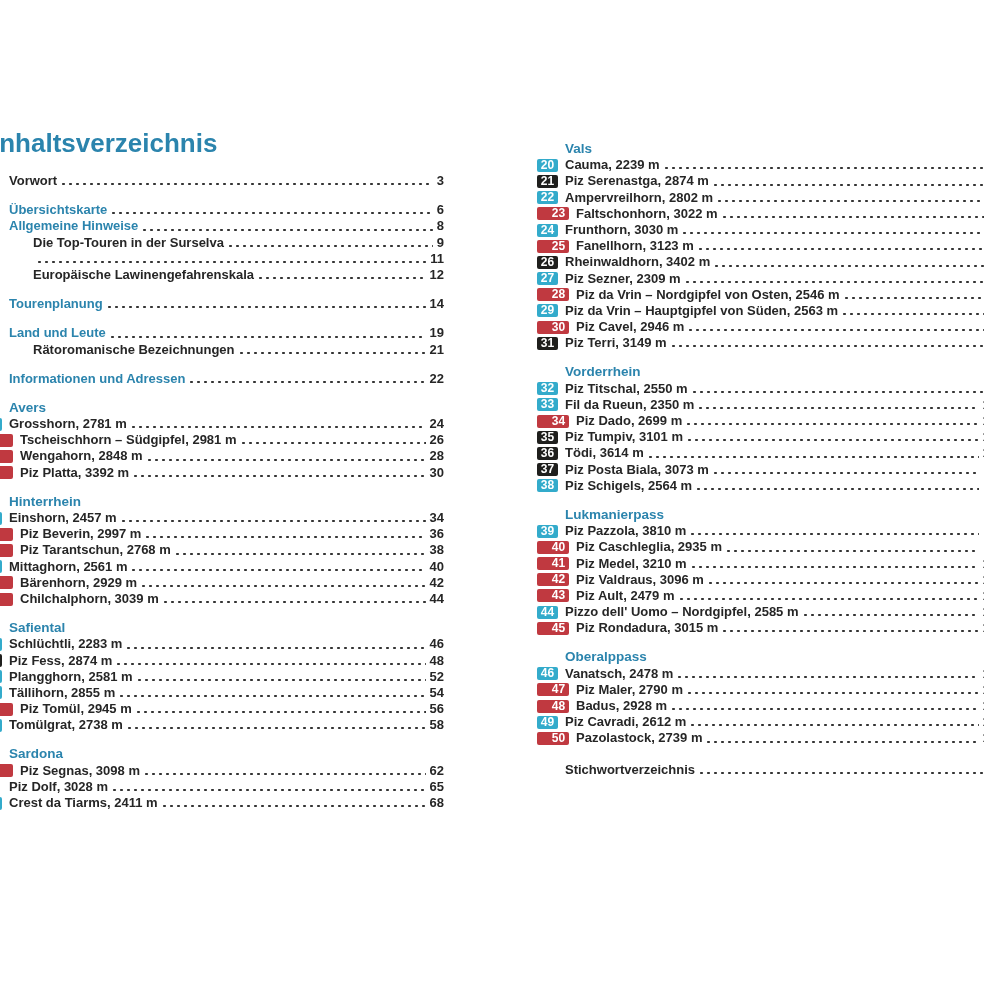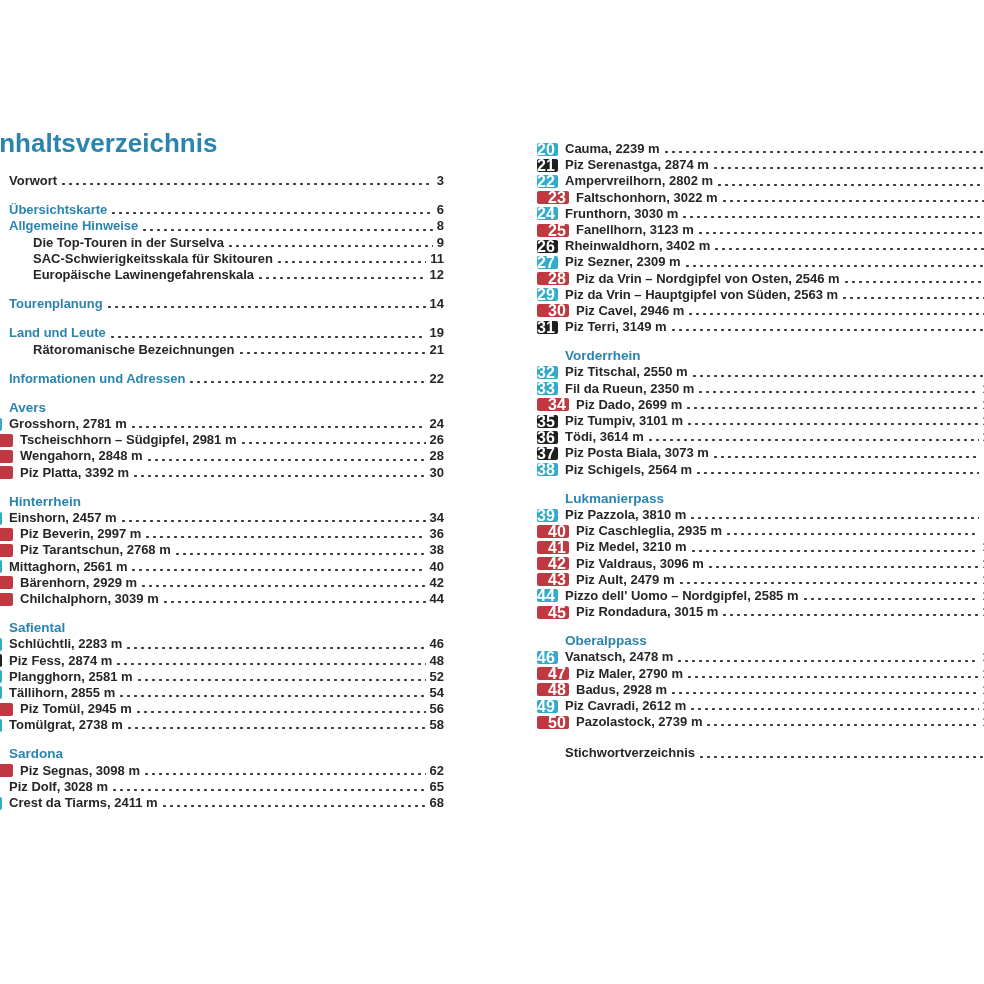--- a/index.html
+++ b/index.html
@@ -14,21 +14,21 @@
   #page-title{font-size:26px;line-height:30px;color:var(--accent);margin:0 0 15px 11px;white-space:nowrap;}
   .row{display:flex;align-items:baseline;height:16.2px;line-height:16.2px;font-size:13px;}
   #col-right .row{width:460px;}
   .row.gap{margin-top:13px;}
   .row.pad{padding-left:28px;}
   .row.sub{padding-left:52px;}
   .row.accent .label{color:var(--accent);text-align:center;}
   .sec-head{font-size:13.5px;color:var(--accent);height:16.2px;line-height:16.2px;margin-top:13px;padding-left:28px;white-space:nowrap;}
   #col-right .sec-head:first-child{margin-top:0;}
   .badge{flex:none;width:21px;height:13px;border-radius:2px;align-self:center;color:#fff;
-         font-size:16px;line-height:13.5px;margin-right:7px;}
+         font-size:12px;line-height:13.5px;text-align:center;margin-right:7px;}
   .badge.cyan{background:var(--cyan);}
   .badge.red{background:var(--red);padding-left:11px;}
   .badge.black{background:var(--black);}
   .badge.none{visibility:hidden;}
   .label{flex:none;white-space:nowrap;}
   .dots{flex:1 1 auto;align-self:flex-end;height:4px;margin:0 0 3px 5px;min-width:8px;
         background-image:radial-gradient(circle at 1.5px 2px,#333 1.05px,transparent 1.45px);
         background-size:7px 4px;background-repeat:repeat-x;}
   .page{flex:none;margin-left:4px;white-space:nowrap;}
   .footer-row{margin-top:15px;}
@@ -53,21 +53,20 @@
         <span class="label">Allgemeine Hinweise</span>
         <span class="dots"></span>
         <span class="page">8</span>
       </div>
       <div class="row sub">
         <span class="label">Die Top-Touren in der Surselva</span>
         <span class="dots"></span>
         <span class="page">9</span>
       </div>
       <div class="row sub">
-        <span class="label">SAC-Schwierigkeitsskala für Skitouren</span>
         <span class="dots"></span>
         <span class="page">11</span>
       </div>
       <div class="row sub">
         <span class="label">Europäische Lawinengefahrenskala</span>
         <span class="dots"></span>
         <span class="page">12</span>
       </div>
       <div class="row gap accent pad">
         <span class="label">Tourenplanung</span>
@@ -207,20 +206,21 @@
         <span class="badge cyan"></span>
         <span class="label">Crest da Tiarms, 2411 m</span>
         <span class="dots"></span>
         <span class="page">68</span>
       </div>
     </div>
 </div>
 
 <div class="col" id="col-right">
   <div id="right-sections">
+      <div class="sec-head">Vals</div>
       <div class="row">
         <span class="badge cyan">20</span>
         <span class="label">Cauma, 2239 m</span>
         <span class="dots"></span>
       </div>
       <div class="row">
         <span class="badge black">21</span>
         <span class="label">Piz Serenastga, 2874 m</span>
         <span class="dots"></span>
       </div>

